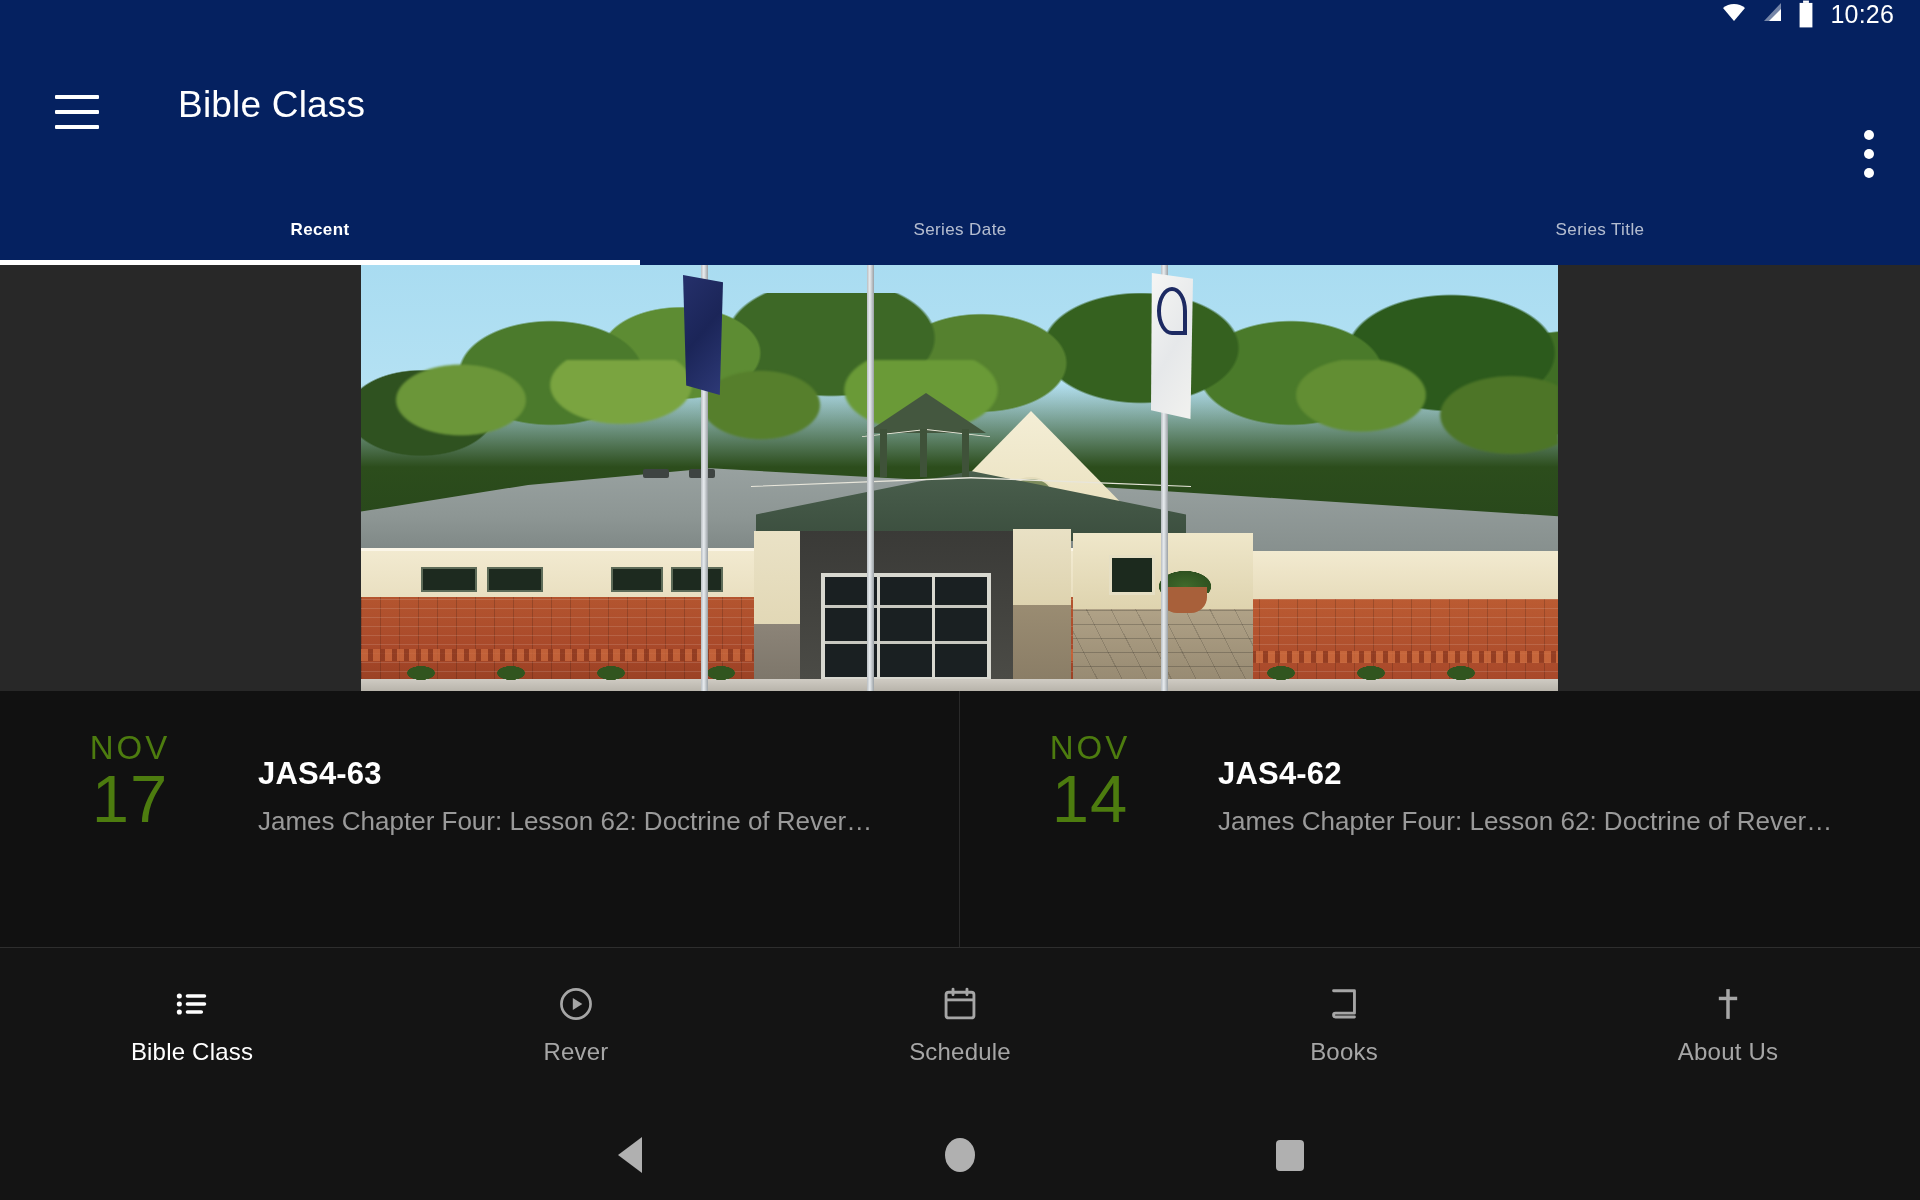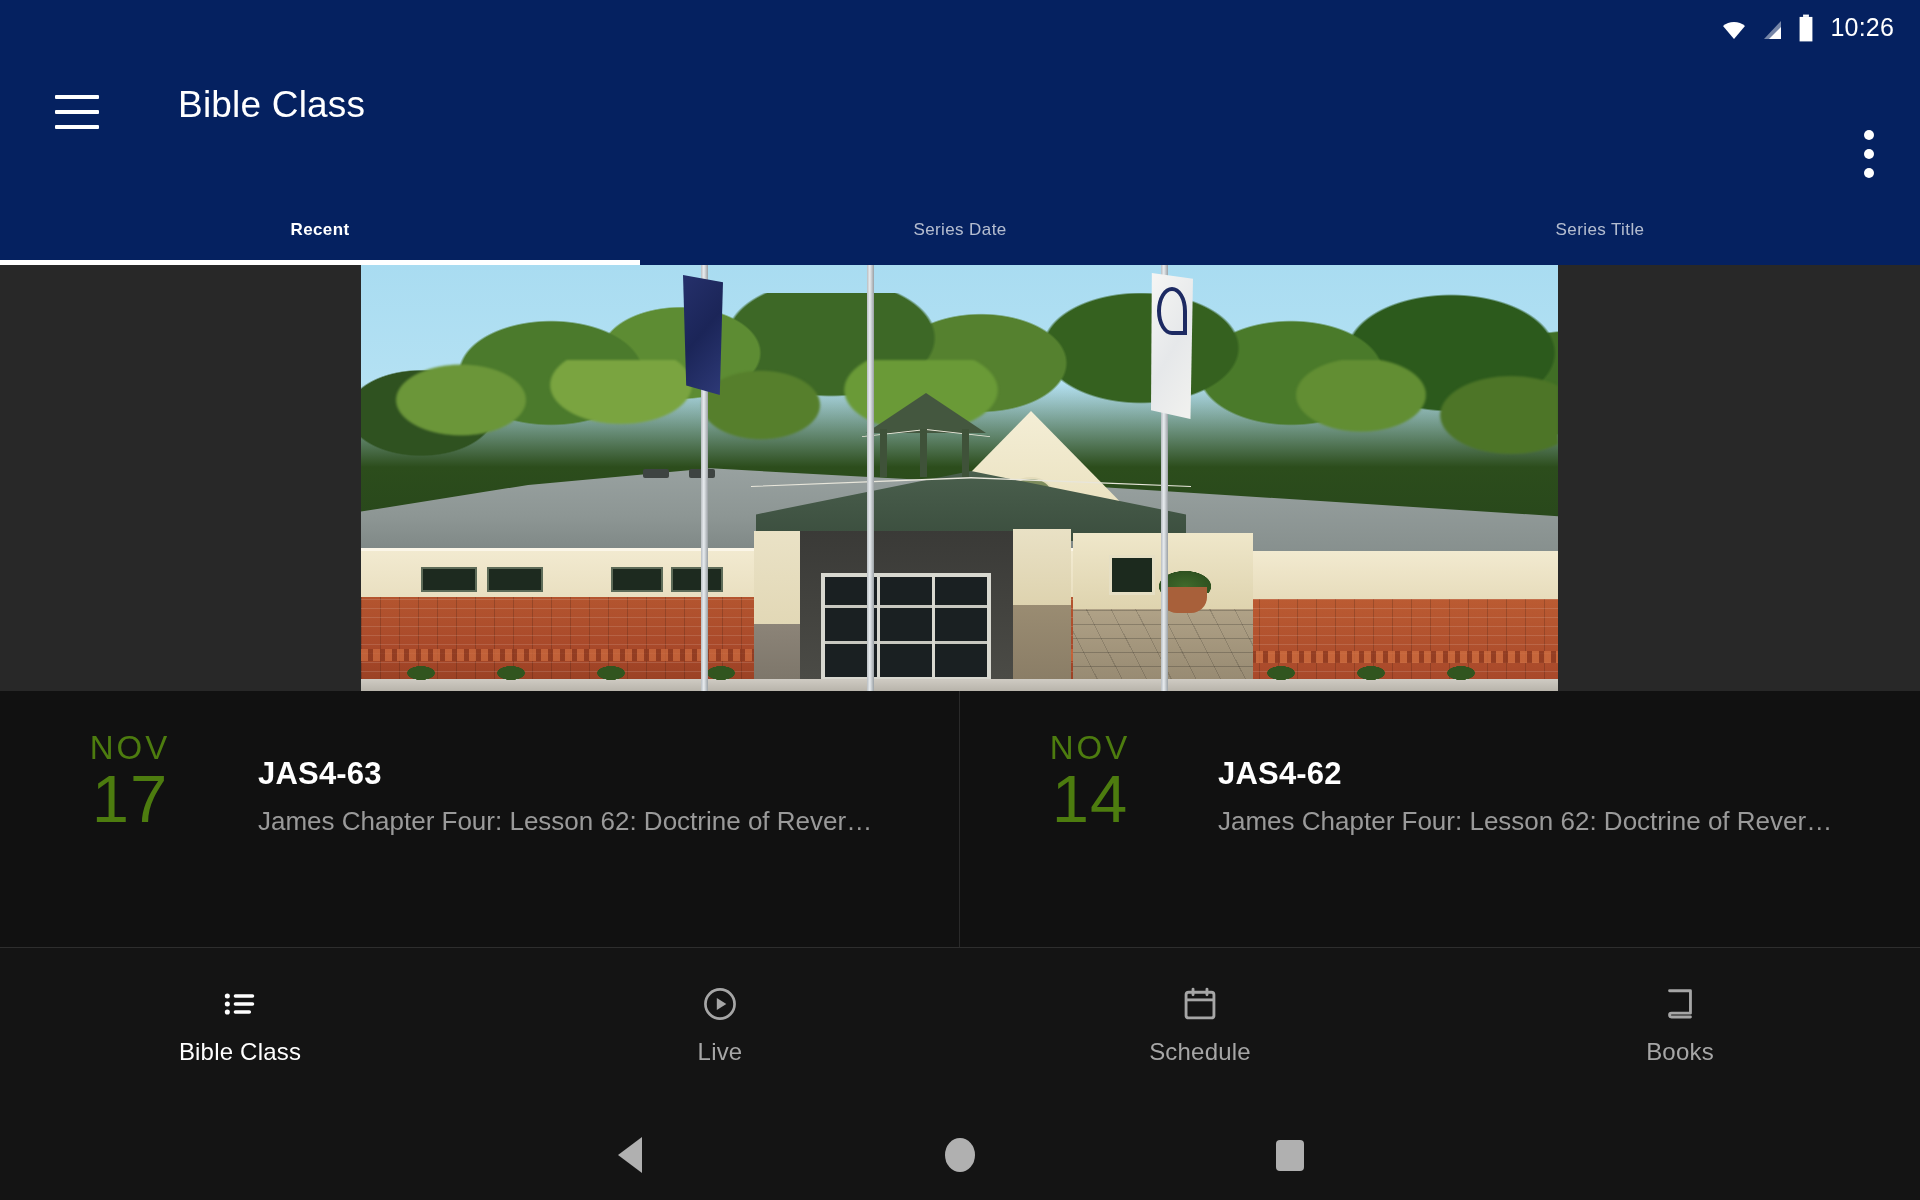--- a/index.html
+++ b/index.html
@@ -7,21 +7,21 @@
     width:1920px; height:1200px;
     background:#111111;
     font-family:"Liberation Sans", sans-serif;
     overflow:hidden;
   }
   #app { position:relative; width:1920px; height:1200px; background:#111111; }
 
   
   .statusbar{
     position:absolute; top:0; left:0; width:1920px; height:42px;
-    background:#052160; display:flex; align-items:flex-end; justify-content:flex-end;
+    background:#052160; display:flex; align-items:flex-start; justify-content:flex-end;
     padding-right:26px; gap:11px;
   }
   .sb-icon{ display:flex; align-items:center; }
   .sb-time{ color:#ffffff; font-size:25px; letter-spacing:.2px; margin-left:4px; }
 
   
   .toolbar{
     position:absolute; top:42px; left:0; width:1920px; height:152px;
     background:#052160;
   }
@@ -442,21 +442,21 @@
       <span class="nav-label">Bible Class</span>
     </div>
 
     <div class="nav-item">
       <span class="nav-ico">
         <svg width="38" height="38" viewBox="0 0 24 24">
           <circle cx="12" cy="12" r="9.2" fill="none" stroke="currentColor" stroke-width="1.7"></circle>
           <path d="M10 8.2l6 3.8-6 3.8z" fill="currentColor"></path>
         </svg>
       </span>
-      <span class="nav-label">Live</span>
+      <span class="nav-label">Rever</span>
     </div>
 
     <div class="nav-item">
       <span class="nav-ico">
         <svg width="38" height="38" viewBox="0 0 24 24">
           <rect x="3.2" y="4.6" width="17.6" height="16.2" rx="1.6" fill="none" stroke="currentColor" stroke-width="1.8"></rect>
           <line x1="3.2" y1="9.4" x2="20.8" y2="9.4" stroke="currentColor" stroke-width="1.8"></line>
           <line x1="7.6" y1="2.6" x2="7.6" y2="6.2" stroke="currentColor" stroke-width="1.8" stroke-linecap="round"></line>
           <line x1="16.4" y1="2.6" x2="16.4" y2="6.2" stroke="currentColor" stroke-width="1.8" stroke-linecap="round"></line>
         </svg>
@@ -466,20 +466,29 @@
 
     <div class="nav-item">
       <span class="nav-ico">
         <svg width="38" height="38" viewBox="0 0 24 24">
           <path d="M5.4 3.6h13.2v14.2H6.6a1.2 1.2 0 0 0 0 2.4h12" fill="none" stroke="currentColor" stroke-width="1.8" stroke-linejoin="round" stroke-linecap="round"></path>
         </svg>
       </span>
       <span class="nav-label">Books</span>
     </div>
 
+    <div class="nav-item">
+      <span class="nav-ico">
+        <svg width="38" height="38" viewBox="0 0 24 24">
+          <rect x="10.9" y="2.6" width="2.2" height="18.8" fill="currentColor"></rect>
+          <rect x="6.2" y="7.4" width="11.6" height="2.2" fill="currentColor"></rect>
+        </svg>
+      </span>
+      <span class="nav-label">About Us</span>
+    </div>
 
   </div>
 
   <div class="sysnav">
     <div class="sysbtn">
         <div class="sys-back"></div>
       </div>
     <div class="sysbtn">
         <div class="sys-home"></div>
       </div>

